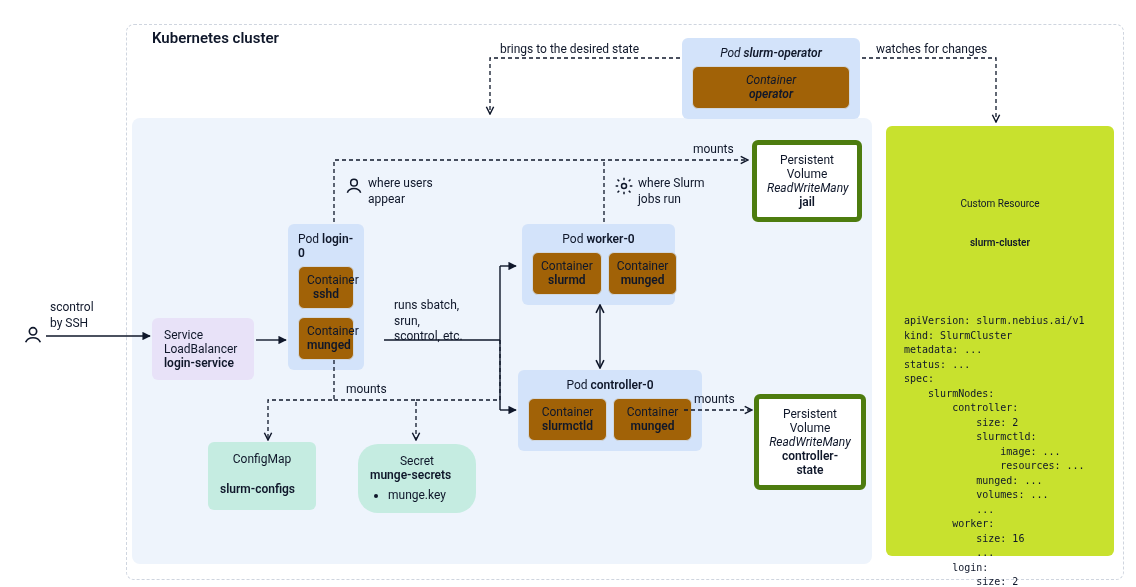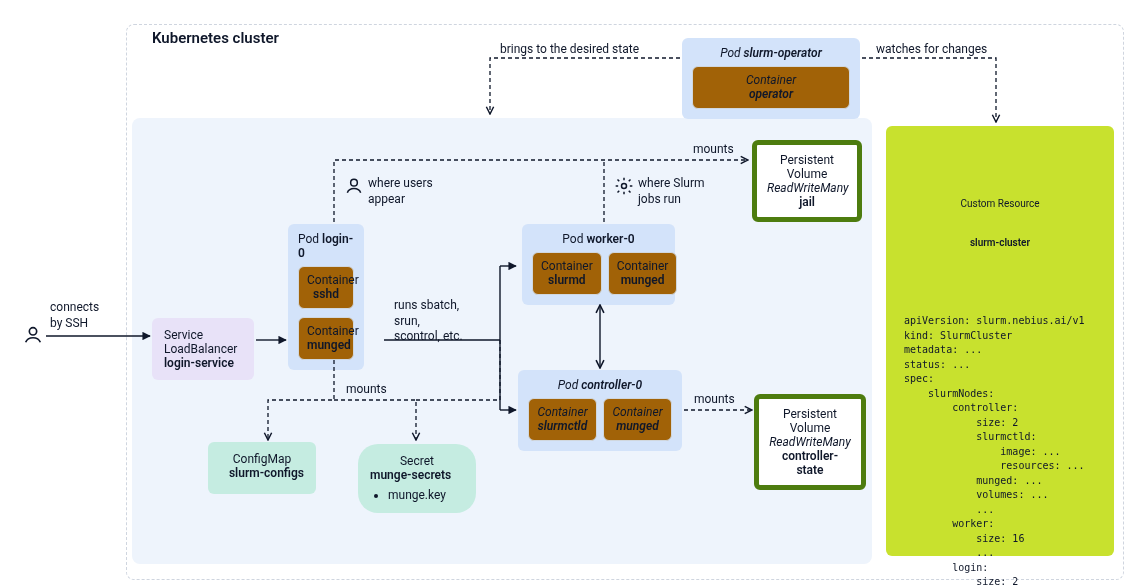--- a/index.html
+++ b/index.html
@@ -78,21 +78,21 @@
 <div class="abs bold" style="left:152px; top:29px; font-size:15px;">Kubernetes cluster</div>
 
 <div class="abs inner-blue" style="left:132px; top:118px; width:740px; height:446px;"></div>
 
 <div class="abs" style="left:22px; top:324px;">
   <svg width="22" height="22" viewBox="0 0 24 24" fill="none" stroke="#0f172a" stroke-width="1.8">
     <circle cx="12" cy="8" r="4"></circle>
       <path d="M4 20c1.5-4 6-5 8-5s6.5 1 8 5"></path>
   </svg>
 </div>
-<div class="abs label" style="left:50px; top:300px; white-space:pre;">connects
+<div class="abs label" style="left:50px; top:300px; white-space:pre;">scontrol
 by SSH</div>
 
 <div class="abs box service-box" style="left:152px; top:318px; width:102px;">
   <div>Service</div>
   <div>LoadBalancer</div>
   <div class="bold">login-service</div>
 </div>
 
 <div class="abs box pod-box" style="left:682px; top:38px; width:178px;font-style:italic;">
   <div style="text-align:center; margin-bottom:6px;">
@@ -155,21 +155,21 @@
       <span class="t">Container</span>
       <span class="b">slurmd</span>
     </div>
     <div class="pill" style="flex:1;">
       <span class="t">Container</span>
       <span class="b">munged</span>
     </div>
   </div>
 </div>
 
-<div class="abs box pod-box" style="left:518px; top:370px; width:164px;font-style:italic;">
+<div class="abs box pod-box" style="left:518px; top:370px; width:184px;">
   <div style="text-align:center; margin-bottom:6px;">
     <span>Pod</span>
     <span class="bold">controller-0</span>
   </div>
   <div style="display:flex; gap:6px;">
     <div class="pill" style="flex:1;">
       <span class="t">Container</span>
       <span class="b">slurmctld</span>
     </div>
     <div class="pill" style="flex:1;">
@@ -190,21 +190,21 @@
   <div>Persistent Volume</div>
   <div style="font-style:italic;">ReadWriteMany</div>
   <div class="bold">controller-state</div>
 </div>
 <div class="abs label" style="left:694px; top:392px;">mounts</div>
 
 <div class="abs label" style="left:346px; top:382px;">mounts</div>
 
 <div class="abs box teal-box" style="left:208px; top:442px; width:108px;">
   <div style="text-align:center;">ConfigMap</div>
-  <div class="bold" style="text-align:right; margin-bottom:4px;">slurm-configs</div>
+  <div class="bold" style="text-align:left; margin-bottom:4px;margin-top:16px;">slurm-configs</div>
 </div>
 
 <div class="abs box teal-box" style="left:358px; top:444px; width:118px;border-radius:20px;">
   <div style="text-align:center;">Secret</div>
   <div class="bold" style="text-align:left; margin-bottom:4px;">munge-secrets</div>
   <ul class="conf">
     <li>munge.key</li>
   </ul>
 </div>
 

